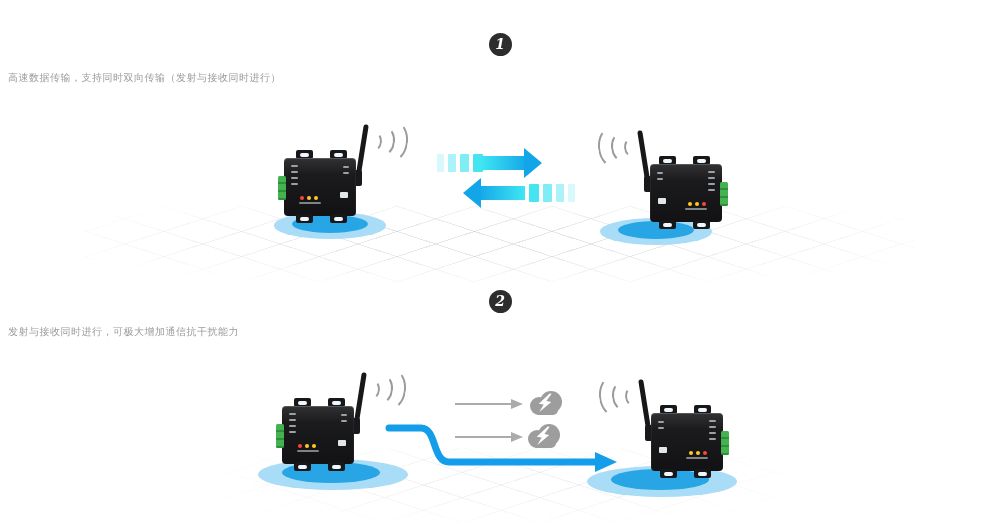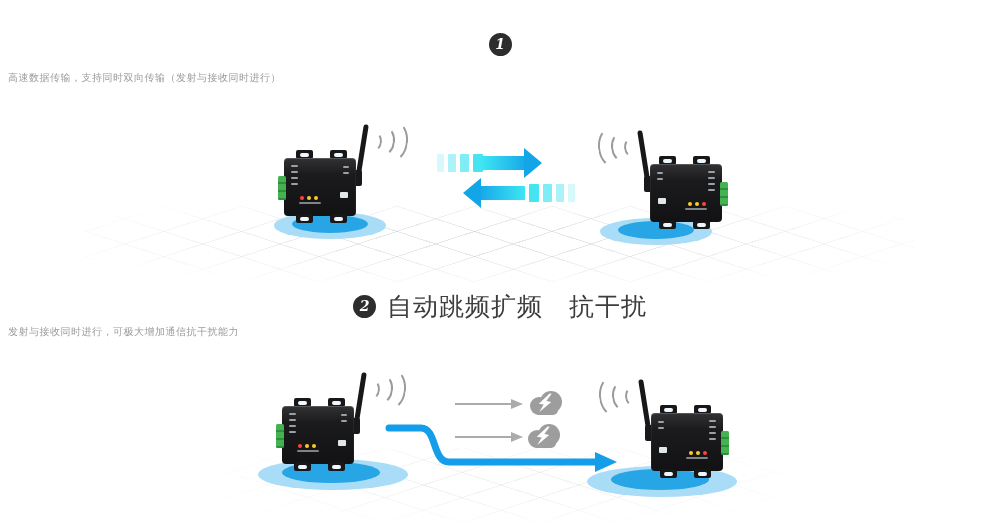--- a/index.html
+++ b/index.html
@@ -196,21 +196,20 @@
     <div class="head"></div>
       <div class="bar"></div>
     <i class="blk k1"></i>
       <i class="blk k2"></i>
       <i class="blk k3"></i>
       <i class="blk k4"></i>
   </div>
 
   <div class="sec-header" id="header2">
     <span class="badge">2</span>
-    <span class="sec-title">自动跳频扩频　抗干扰</span>
   </div>
   <div class="sec-sub" id="sub2">发射与接收同时进行，可极大增加通信抗干扰能力</div>
 
   <div class="grid" id="grid2">
     <div class="lines"></div>
     <div class="fade"></div>
   </div>
 
   <div class="device lg" id="device3">
     <div class="shadow-o"></div>

